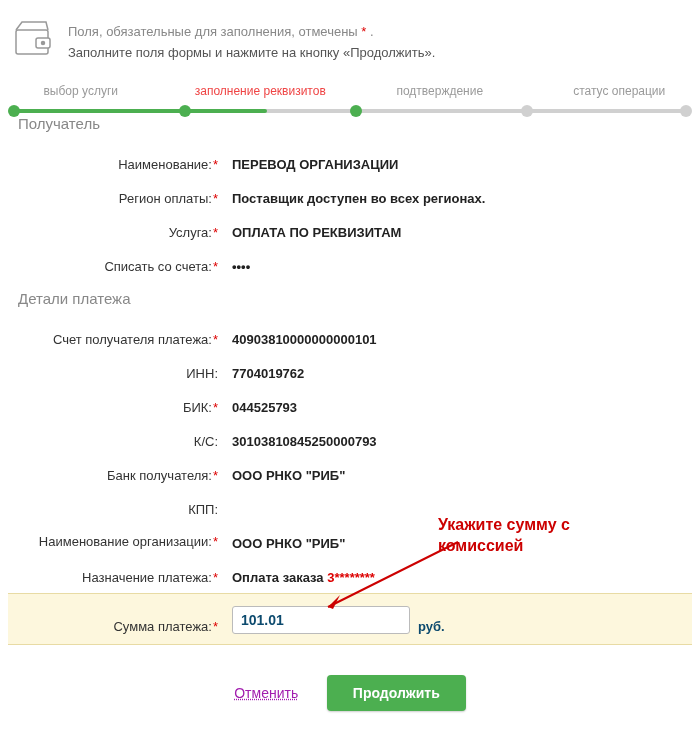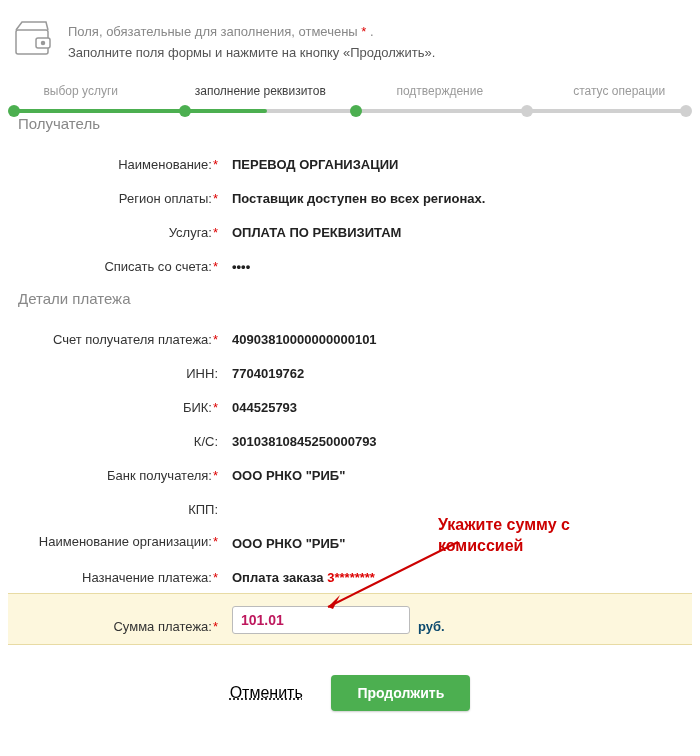--- a/index.html
+++ b/index.html
@@ -11,37 +11,37 @@
     width: 700px;
   }
   .container { width: 700px; padding: 10px 8px 20px 8px; box-sizing: border-box; }
   .top { display: flex; align-items: flex-start; margin-bottom: 10px; }
   .top-icon { width: 60px; flex-shrink: 0; color:#888; padding-top:6px; }
   .top-text { color: #555; line-height: 1.6; font-size:13px; padding-top:4px;}
   .req-mark { color: #d00; }
   .req-note { color:#888; }
   .stepper { display: flex; align-items: center; margin: 20px 0 11px 0; position: relative; gap: 34px; }
   .step { flex: 1; text-align: center; position: relative; font-size: 12px; color:#9a9a9a; top:-3px;}
-  .step.active { color: #404040; }
+  .step.active { color: #ef4444; }
   .stepper-line { position: absolute; top: 22px; left: 6px; right: 6px; height: 4px; background: #d0d0d0; border-radius:2px; z-index:0;}
   .stepper-line-fill { position:absolute; top:22px; left:6px; height:4px; background:#4caf50; border-radius:2px; z-index:1;}
   .dot { width:12px; height:12px; border-radius:50%; background:#d0d0d0; position:absolute; top:18px; z-index:2;}
   .dot.green { background:#4caf50; }
   .section-title { color: #888; font-size: 15px; margin: 14px 0 8px 10px; }
   .row { display: flex; align-items: flex-end; min-height: 30px; padding: 2px 0; }
   .label { width: 210px; text-align: right; color: #333; padding-right: 4px; font-size:13px;}
   .asterisk { color: #d00; font-weight: normal; margin-left:1px;}
   .value { font-weight: bold; color:#222; padding-left:10px; font-size:13px;}
   .value .mask { color:#d00; font-weight:bold; }
   .amount-row { background: #fdf7dd; border-top:1px solid #e8dba4; border-bottom:1px solid #e8dba4; padding: 10px 0; margin-top:6px;}
-  .amount-input { width: 160px; height: 26px; border:1px solid #bbb; border-radius:3px; padding:0 8px; font-size:14px; font-weight:bold; color:#be185d; margin-left:10px;}
+  .amount-input { width: 160px; height: 26px; border:1px solid #bbb; border-radius:3px; padding:0 8px; font-size:14px; font-weight:bold; color:#0c4a6e; margin-left:10px;}
   .currency { font-weight:bold; color:#0c4a6e; margin-left:8px; }
   .annot { position:absolute; color:#c00; font-weight:bold; font-size:16px; line-height:1.3; pointer-events:none;}
   .buttons { text-align:center; margin-top:30px; }
-  .cancel-btn { color:#000000; text-decoration:underline dotted; cursor:pointer; margin-right:25px; font-size:16px;}
+  .cancel-btn { color:#a21caf; text-decoration:underline dotted; cursor:pointer; margin-right:25px; font-size:14px;}
   .continue-btn { background:#4caf50; color:#fff; border:none; border-radius:4px; padding:10px 26px; font-size:14px; font-weight:bold; cursor:pointer; box-shadow:0 1px 2px rgba(0,0,0,0.2);}
   .annot-wrap { position:relative; height:0; }
 </style>
 </head>
 <body>
 
 <div class="container">
   <div class="top">
     <div class="top-icon">
       <svg width="48" height="48" viewBox="0 0 48 48" fill="none" stroke="#999" stroke-width="1.5">

